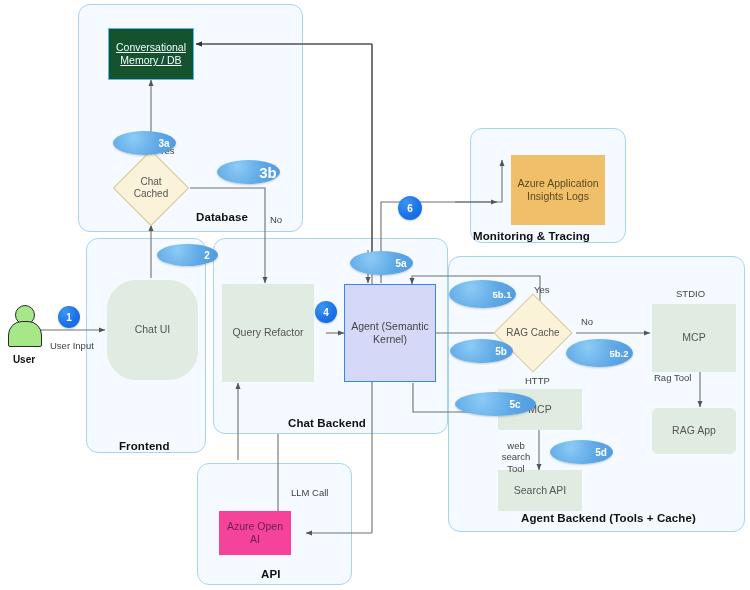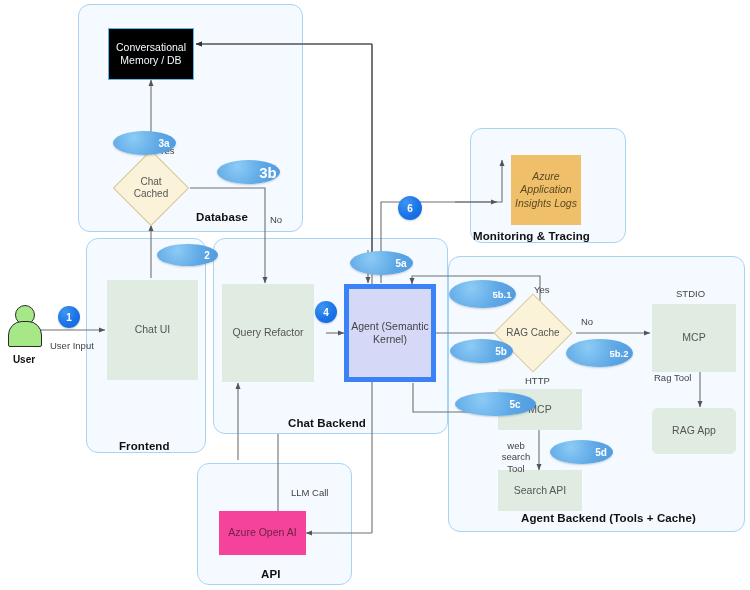--- a/index.html
+++ b/index.html
@@ -12,22 +12,22 @@
   .group{position:absolute;border:1px solid #a9d3f2;border-radius:12px;
          background:#f4faff;box-sizing:border-box;}
   .group-label{position:absolute;font-size:11.5px;font-weight:bold;color:#111;
                white-space:nowrap;letter-spacing:.1px;}
 
   
   .node{position:absolute;box-sizing:border-box;display:flex;
         align-items:center;justify-content:center;text-align:center;
         font-size:10.5px;line-height:1.25;color:#555;padding:2px;}
   .node.green{background:#e0ebe1;border:1px solid #e0ebe1;}
-  .node.blue{background:#000000;color:#f3fbff;border:1px solid #5bb8e8;}
-  .node.purple{background:#d6d8f7;border:5px solid #3b82f6;color:#444;}
+  .node.blue{background:#14532d;color:#f3fbff;border:1px solid #5bb8e8;text-decoration:underline;}
+  .node.purple{background:#d6d8f7;border:1px solid #3b82f6;color:#444;}
   .node.orange{background:#f0bf6a;border:1px solid #f0bf6a;color:#5a4a22;}
   .node.pink{background:#f5439b;border:1px solid #f5439b;color:#6d2247;}
 
   
   .diamond{position:absolute;}
   .diamond .shape{position:absolute;inset:0;background:#faf2d9;
         border:1px solid #d6c89a;transform:rotate(45deg);box-sizing:border-box;}
   .diamond .dlabel{position:absolute;inset:0;display:flex;align-items:center;
         justify-content:center;text-align:center;font-size:10px;color:#555;
         line-height:1.2;z-index:2;}
@@ -151,53 +151,53 @@
   <svg class="layer">
 
     <path class="ln-dk" d="M372,44 L196,44" marker-end="url(#ark)"></path>
     <path class="ln-dk" d="M372,44 L372,265"></path>
   </svg>
 
   <div class="node blue" style="left:108px;top:28px;width:86px;height:52px;">
     <span>Conversational Memory / DB</span>
   </div>
 
-  <div class="node green" style="left:107px;top:280px;width:91px;height:100px;">
+  <div class="node green" style="left:107px;top:280px;width:91px;height:100px;border-radius:29px;">
     <span>Chat UI</span>
   </div>
 
   <div class="node green" style="left:222px;top:284px;width:92px;height:98px;">
     <span>Query Refactor</span>
   </div>
 
   <div class="node purple" style="left:344px;top:284px;width:92px;height:98px;">
     <span>Agent (Semantic Kernel)</span>
   </div>
 
-  <div class="node orange" style="left:511px;top:155px;width:70px;height:70px;font-style:italic;">
+  <div class="node orange" style="left:511px;top:155px;width:94px;height:70px;">
     <span>Azure Application Insights Logs</span>
   </div>
 
   <div class="node green" style="left:652px;top:304px;width:84px;height:68px;">
     <span>MCP</span>
   </div>
 
   <div class="node green" style="left:652px;top:408px;width:84px;height:46px;border-radius:6px;">
     <span>RAG App</span>
   </div>
 
   <div class="node green" style="left:498px;top:389px;width:84px;height:41px;">
     <span>MCP</span>
   </div>
 
   <div class="node green" style="left:498px;top:470px;width:84px;height:41px;">
     <span>Search API</span>
   </div>
 
-  <div class="node pink" style="left:219px;top:511px;width:87px;height:44px;">
+  <div class="node pink" style="left:219px;top:511px;width:72px;height:44px;">
     <span>Azure Open AI</span>
   </div>
 
   <div class="diamond" style="left:505px;top:305px;width:56px;height:56px;">
     <div class="shape"></div>
     <div class="dlabel" style="left:-8px;right:-8px;">
       <span>RAG Cache</span>
     </div>
   </div>
 

